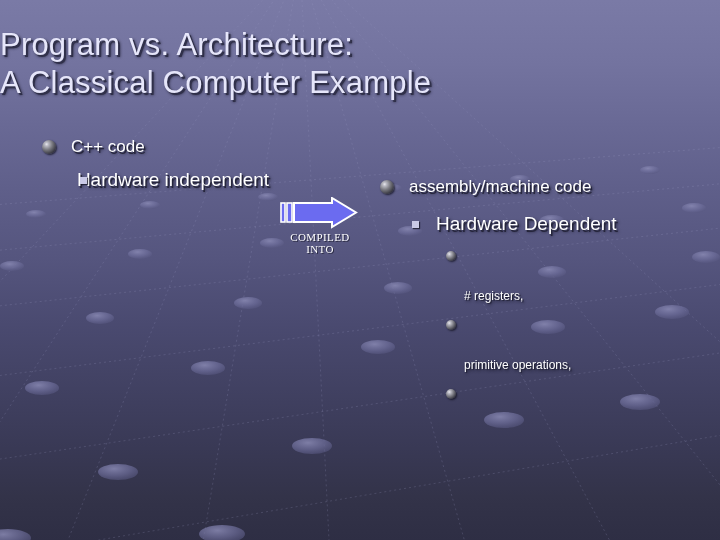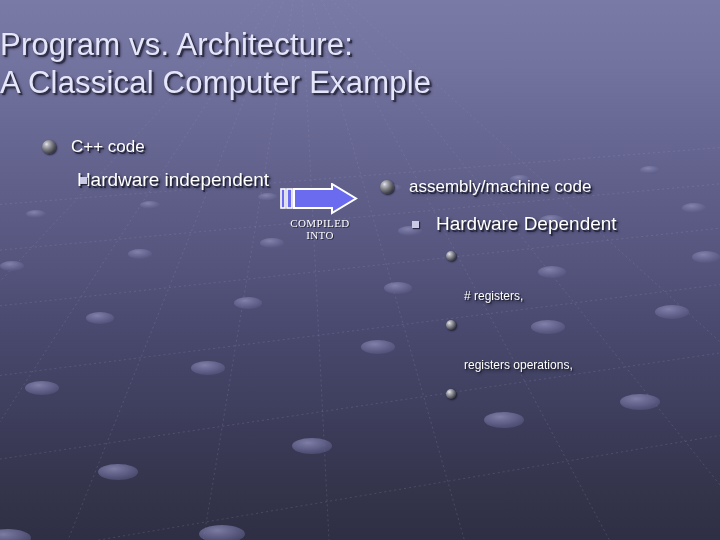--- a/index.html
+++ b/index.html
@@ -123,21 +123,21 @@
     border-radius: 50%;
     background:
       radial-gradient(circle at 33% 30%, #eaeaf0 0%, #bdbdc6 15%, #7a7a82 44%, #3a3a44 74%, #15151b 100%);
     box-shadow: 1px 1px 2px rgba(10,10,20,.7);
   }
 
   
   .arrow-wrap {
     position: absolute;
     left: 272px;
-    top: 183px;
+    top: 197px;
     width: 96px;
     text-align: center;
   }
   .arrow-wrap svg { display: block; }
   .arrow-caption {
     margin-top: 2px;
     font-family: "Liberation Serif", serif;
     font-size: 11px;
     line-height: 12px;
     color: #ffffff;
@@ -255,21 +255,21 @@
       <span class="bullet-square sq-right"></span>
       <span>Hardware Dependent</span>
     </div>
     <ul class="lvl3-list">
       <li class="lvl3">
         <span class="bullet-sphere-sm"></span>
         <span># registers,</span>
       </li>
       <li class="lvl3">
         <span class="bullet-sphere-sm"></span>
-        <span>registers operations,</span>
+        <span>primitive operations,</span>
       </li>
       <li class="lvl3">
         <span class="bullet-sphere-sm"></span>
       </li>
     </ul>
   </div>
 
 </div>
 
 </body></html>

